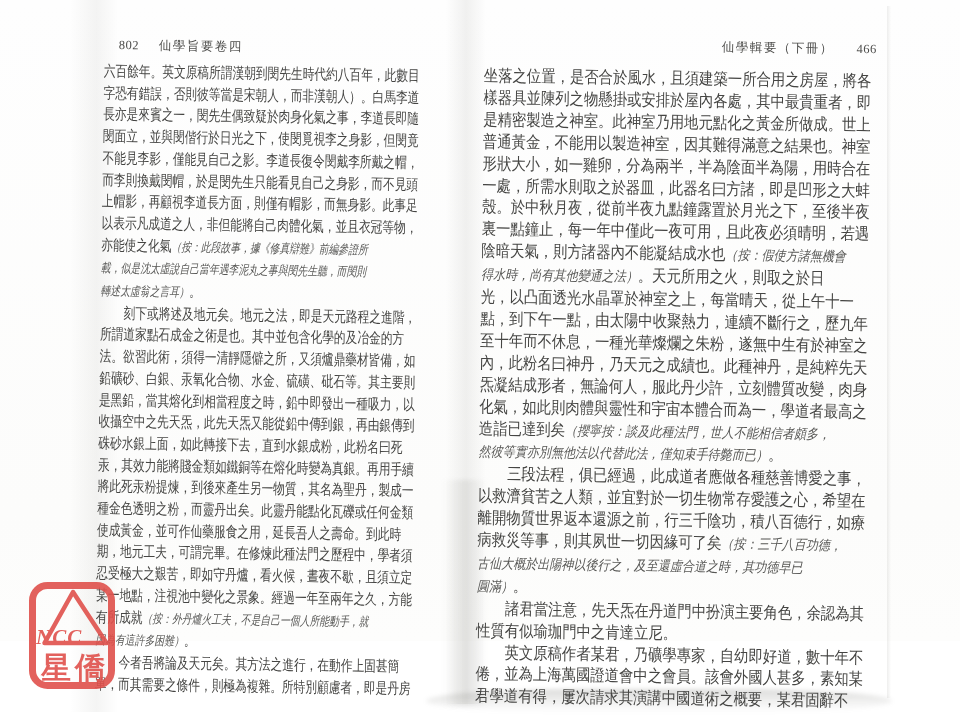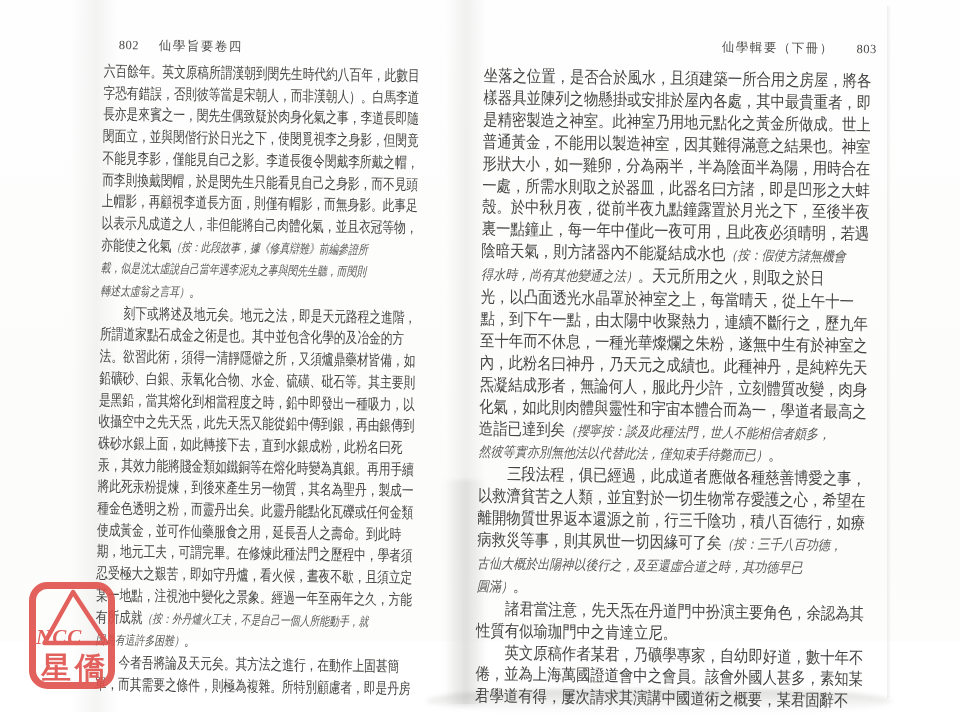--- a/index.html
+++ b/index.html
@@ -81,21 +81,21 @@
   <div class="right-edge-line"></div>
   <div class="bottom-shade"></div>
 
   <div class="page-header hdr-left">
     <span class="hdr-num">802</span>
     <span class="hdr-title">仙學旨要卷四</span>
   </div>
 
   <div class="page-header hdr-right">
     <span class="hdr-title">仙學輯要（下冊）</span>
-    <span class="hdr-num">803</span>
+    <span class="hdr-num">466</span>
   </div>
 
   <div class="textblock textblock-left" id="left-lines">
       <div class="line"><span class="seg-n">六百餘年。英文原稿所謂漢朝到閔先生時代約八百年，此數目</span></div>
       <div class="line"><span class="seg-n">字恐有錯誤，否則彼等當是宋朝人，而非漢朝人）。白馬李道</span></div>
       <div class="line"><span class="seg-n">長亦是來賓之一，閔先生偶致疑於肉身化氣之事，李道長即隨</span></div>
       <div class="line"><span class="seg-n">閔面立，並與閔偕行於日光之下，使閔覓視李之身影，但閔竟</span></div>
       <div class="line"><span class="seg-n">不能見李影，僅能見自己之影。李道長復令閔戴李所戴之帽，</span></div>
       <div class="line"><span class="seg-n">而李則換戴閔帽，於是閔先生只能看見自己之身影，而不見頭</span></div>
       <div class="line"><span class="seg-n">上帽影，再顧視李道長方面，則僅有帽影，而無身影。此事足</span></div>

